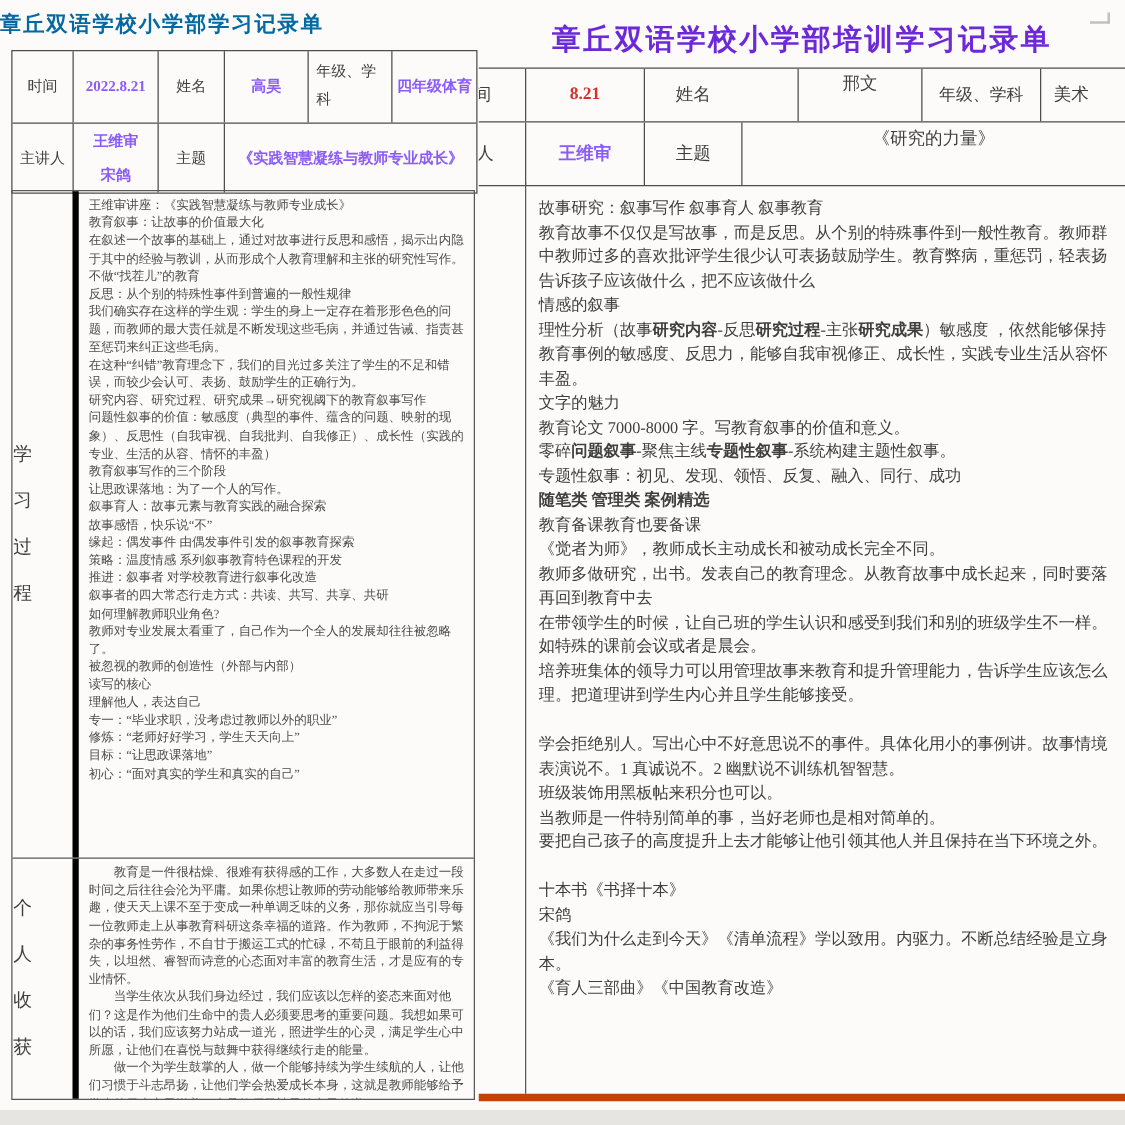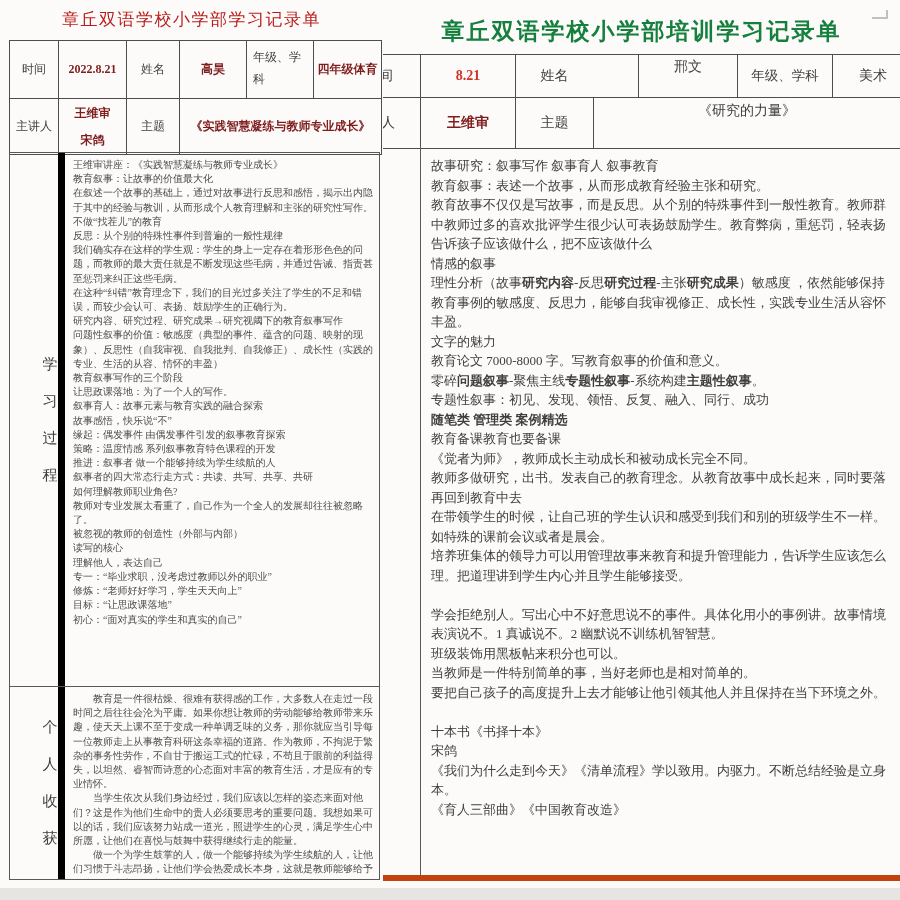--- a/index.html
+++ b/index.html
@@ -5,33 +5,33 @@
   html,body{margin:0;padding:0;}
   body{width:900px;height:900px;overflow:hidden;background:#efedeb;
        font-family:"Liberation Serif","DejaVu Serif",serif;}
   .canvas{position:relative;width:900px;height:900px;background:#fbfaf8;}
 
   
   .page{position:absolute;top:0;height:888px;background:#fcfbf9;}
   .page-left{left:0;width:383px;}
   .page-right{left:383px;width:517px;}
 
-  .ltitle{position:absolute;top:8px;left:0;width:100%;text-align:center;
-          font-size:17px;font-weight:400;letter-spacing:1.5px;color:#b91c1c;}
+  .ltitle{position:absolute;top:8px;left:0;width:100%;
+          font-size:17px;font-weight:700;letter-spacing:1.5px;color:#0369a1;}
   .rtitle{position:absolute;top:16px;left:0;width:100%;text-align:center;
-          font-size:23px;font-weight:700;letter-spacing:2px;color:#15803d;}
+          font-size:23px;font-weight:700;letter-spacing:2px;color:#6d28d9;}
 
   
   .htable{position:absolute;border:1px solid #4e4e4e;}
   .hrow{display:flex;}
   .hrow + .hrow{border-top:1px solid #4e4e4e;}
   .hcell{display:flex;align-items:center;justify-content:center;
          color:#3f3f3f;box-sizing:border-box;overflow:hidden;position:relative;}
   .hcell + .hcell{border-left:1px solid #4e4e4e;}
-  .red{color:#7f1d1d;font-weight:600;}
+  .red{color:#8b5cf6;font-weight:600;}
   .brightred{color:#d2322a;font-weight:700;}
 
   .lheader{left:9px;top:40px;width:371px;}
   .lheader .hrow1{height:57px;}
   .lheader .hrow2{height:55px;}
   .lheader .hcell{font-size:12px;}
   .c-w48{width:48px;} .c-w68{width:68px;} .c-w53{width:53px;}
   .c-w67{width:67px;} .c-rest{flex:1;}
   .cell-top-left{align-items:flex-start;justify-content:flex-start;
                  padding:5px 6px;text-align:left;line-height:22px;}
@@ -41,31 +41,31 @@
   .rheader{left:0;top:54px;width:517px;border-left:none;border-right:none;}
   .rheader .hrow1{height:42px;}
   .rheader .hrow2{height:50px;}
   .rheader .hcell{font-size:14px;}
   .r-w37{width:37px;} .r-w95{width:95px;} .r-w78{width:78px;}
   .r-w99{width:99px;margin-left:45px;} .r-w95b{width:95px;} .r-rest{flex:1;}
   .cut-cell span{position:absolute;white-space:nowrap;color:#3f3f3f;}
   .cut1 span{left:-18px;}
   .cut2 span{left:-30px;}
   .cell-topname{align-items:flex-start;padding-top:3px;font-size:11.5px;}
-  .cell-left{justify-content:flex-start;padding-left:26px;}
+  .cell-left{justify-content:flex-start;padding-left:10px;}
   .cell-toptopic{align-items:flex-start;padding-top:4px;font-size:12px;}
 
   
   .lbody{position:absolute;left:9px;top:152px;width:371px;height:728px;
          border:1px solid #585858;box-sizing:border-box;}
   .sect{display:flex;box-sizing:border-box;}
   .sect1{height:533px;}
   .sect2{height:193px;border-top:1px solid #585858;}
-  .label-cell{width:48px;border-right:7px solid #000000;display:flex;
-              align-items:center;justify-content:flex-end;flex:none;}
+  .label-cell{width:48px;border-right:5px solid #000000;display:flex;
+              align-items:center;justify-content:flex-start;flex:none;}
   .vlabel{width:16px;font-size:15px;line-height:37px;color:#3f3f3f;
           word-break:break-all;text-align:center;}
   .lcontent{flex:1;padding:5px 5px 0 8px;font-size:10px;line-height:14.2px;
             color:#4c4c4c;overflow:hidden;word-break:break-all;}
   .indent{text-indent:2em;}
 
   .rbody{position:absolute;left:0;top:146px;width:517px;height:735px;
          box-sizing:border-box;border-bottom:6px solid #c2410c;display:flex;}
   .rlabel-cell{width:37px;border-right:1px solid #585858;flex:none;}
   .rcontent{flex:1;padding:10px 8px 0 10px;font-size:13px;line-height:19.5px;
@@ -122,21 +122,21 @@
             <div class="tline">我们确实存在这样的学生观：学生的身上一定存在着形形色色的问题，而教师的最大责任就是不断发现这些毛病，并通过告诫、指责甚至惩罚来纠正这些毛病。</div>
             <div class="tline">在这种“纠错”教育理念下，我们的目光过多关注了学生的不足和错误，而较少会认可、表扬、鼓励学生的正确行为。</div>
             <div class="tline">研究内容、研究过程、研究成果→研究视阈下的教育叙事写作</div>
             <div class="tline">问题性叙事的价值：敏感度（典型的事件、蕴含的问题、映射的现象）、反思性（自我审视、自我批判、自我修正）、成长性（实践的专业、生活的从容、情怀的丰盈）</div>
             <div class="tline">教育叙事写作的三个阶段</div>
             <div class="tline">让思政课落地：为了一个人的写作。</div>
             <div class="tline">叙事育人：故事元素与教育实践的融合探索</div>
             <div class="tline">故事感悟，快乐说“不”</div>
             <div class="tline">缘起：偶发事件 由偶发事件引发的叙事教育探索</div>
             <div class="tline">策略：温度情感 系列叙事教育特色课程的开发</div>
-            <div class="tline">推进：叙事者 做一个能够持续为学生续航的人</div>
+            <div class="tline">推进：叙事者 对学校教育进行叙事化改造</div>
             <div class="tline">叙事者的四大常态行走方式：共读、共写、共享、共研</div>
             <div class="tline">如何理解教师职业角色?</div>
             <div class="tline">教师对专业发展太看重了，自己作为一个全人的发展却往往被忽略了。</div>
             <div class="tline">被忽视的教师的创造性（外部与内部）</div>
             <div class="tline">读写的核心</div>
             <div class="tline">理解他人，表达自己</div>
             <div class="tline">专一：“毕业求职，没考虑过教师以外的职业”</div>
             <div class="tline">修炼：“老师好好学习，学生天天向上”</div>
             <div class="tline">目标：“让思政课落地”</div>
             <div class="tline">初心：“面对真实的学生和真实的自己”</div>
@@ -176,28 +176,27 @@
         <div class="hcell r-w95 red">王维审</div>
         <div class="hcell r-w78">主题</div>
         <div class="hcell r-rest cell-toptopic">《研究的力量》</div>
       </div>
     </div>
 
     <div class="rbody">
       <div class="rlabel-cell"></div>
       <div class="rcontent">
           <div class="tline">故事研究：叙事写作 叙事育人 叙事教育</div>
-          <div class="tline">教育叙事：表述一个故事，从而形成教育经验主张和研究。</div>
           <div class="tline">教育故事不仅仅是写故事，而是反思。从个别的特殊事件到一般性教育。教师群中教师过多的喜欢批评学生很少认可表扬鼓励学生。教育弊病，重惩罚，轻表扬</div>
           <div class="tline">告诉孩子应该做什么，把不应该做什么</div>
           <div class="tline">情感的叙事</div>
           <div class="tline"><span>理性分析（故事</span><span style="font-weight: bold;">研究内容</span><span>-反思</span><span style="font-weight: bold;">研究过程</span><span>-主张</span><span style="font-weight: bold;">研究成果</span><span>）敏感度 ，依然能够保持教育事例的敏感度、反思力，能够自我审视修正、成长性，实践专业生活从容怀丰盈。</span></div>
           <div class="tline">文字的魅力</div>
           <div class="tline">教育论文 7000-8000 字。写教育叙事的价值和意义。</div>
-          <div class="tline"><span>零碎</span><span style="font-weight: bold;">问题叙事</span><span>-聚焦主线</span><span style="font-weight: bold;">专题性叙事</span><span>-系统构建</span><span style="font-weight: bold; margin-top: 44px;">主题性叙事</span><span>。</span></div>
+          <div class="tline"><span>零碎</span><span style="font-weight: bold;">问题叙事</span><span>-聚焦主线</span><span style="font-weight: bold;">专题性叙事</span><span>-系统构建</span><span style="font-weight: normal; margin-top: 44px;">主题性叙事</span><span>。</span></div>
           <div class="tline">专题性叙事：初见、发现、领悟、反复、融入、同行、成功</div>
           <div class="tline"><span style="font-weight: bold;">随笔类 管理类 案例精选</span></div>
           <div class="tline">教育备课教育也要备课</div>
           <div class="tline">《觉者为师》，教师成长主动成长和被动成长完全不同。</div>
           <div class="tline">教师多做研究，出书。发表自己的教育理念。从教育故事中成长起来，同时要落再回到教育中去</div>
           <div class="tline">在带领学生的时候，让自己班的学生认识和感受到我们和别的班级学生不一样。如特殊的课前会议或者是晨会。</div>
           <div class="tline">培养班集体的领导力可以用管理故事来教育和提升管理能力，告诉学生应该怎么理。把道理讲到学生内心并且学生能够接受。</div>
           <div class="tline"></div>
           <div class="tline">学会拒绝别人。写出心中不好意思说不的事件。具体化用小的事例讲。故事情境表演说不。1 真诚说不。2 幽默说不训练机智智慧。</div>
           <div class="tline">班级装饰用黑板帖来积分也可以。</div>

